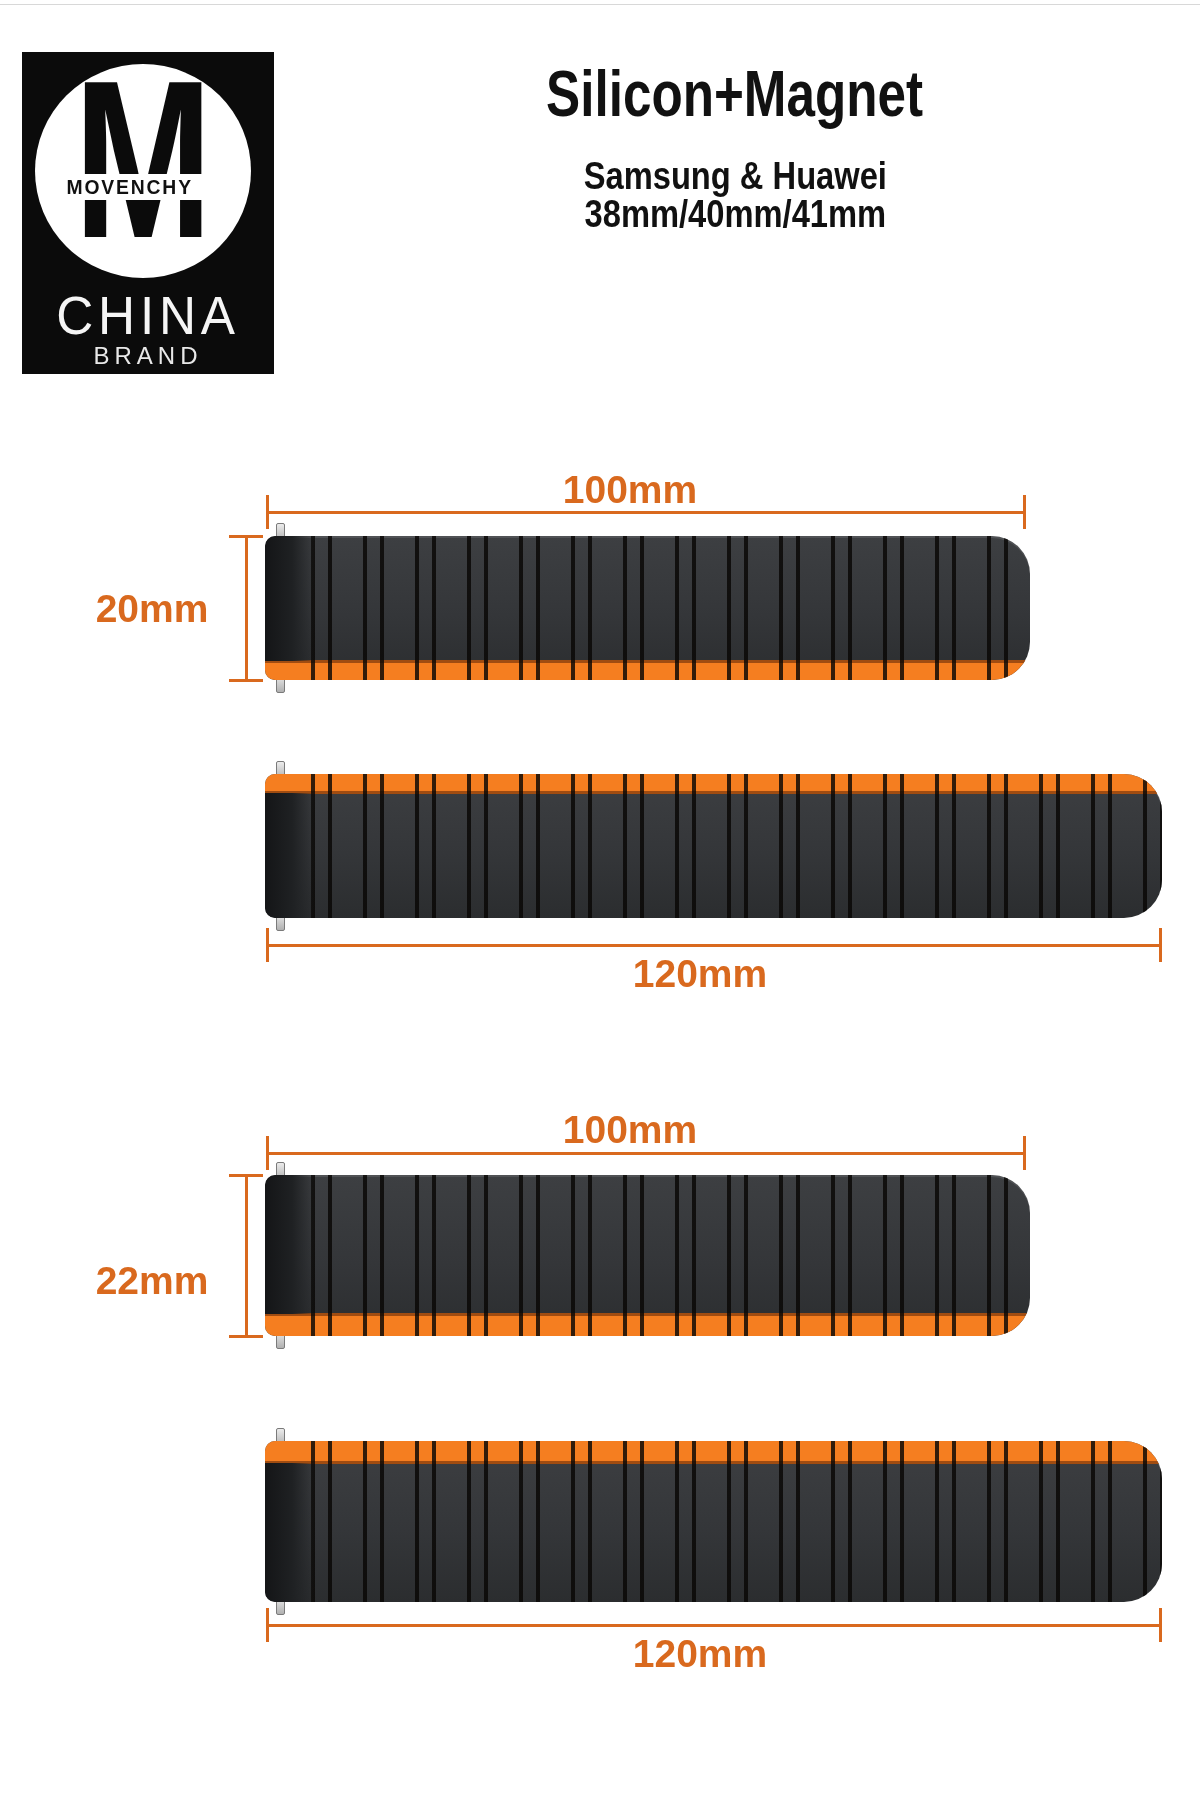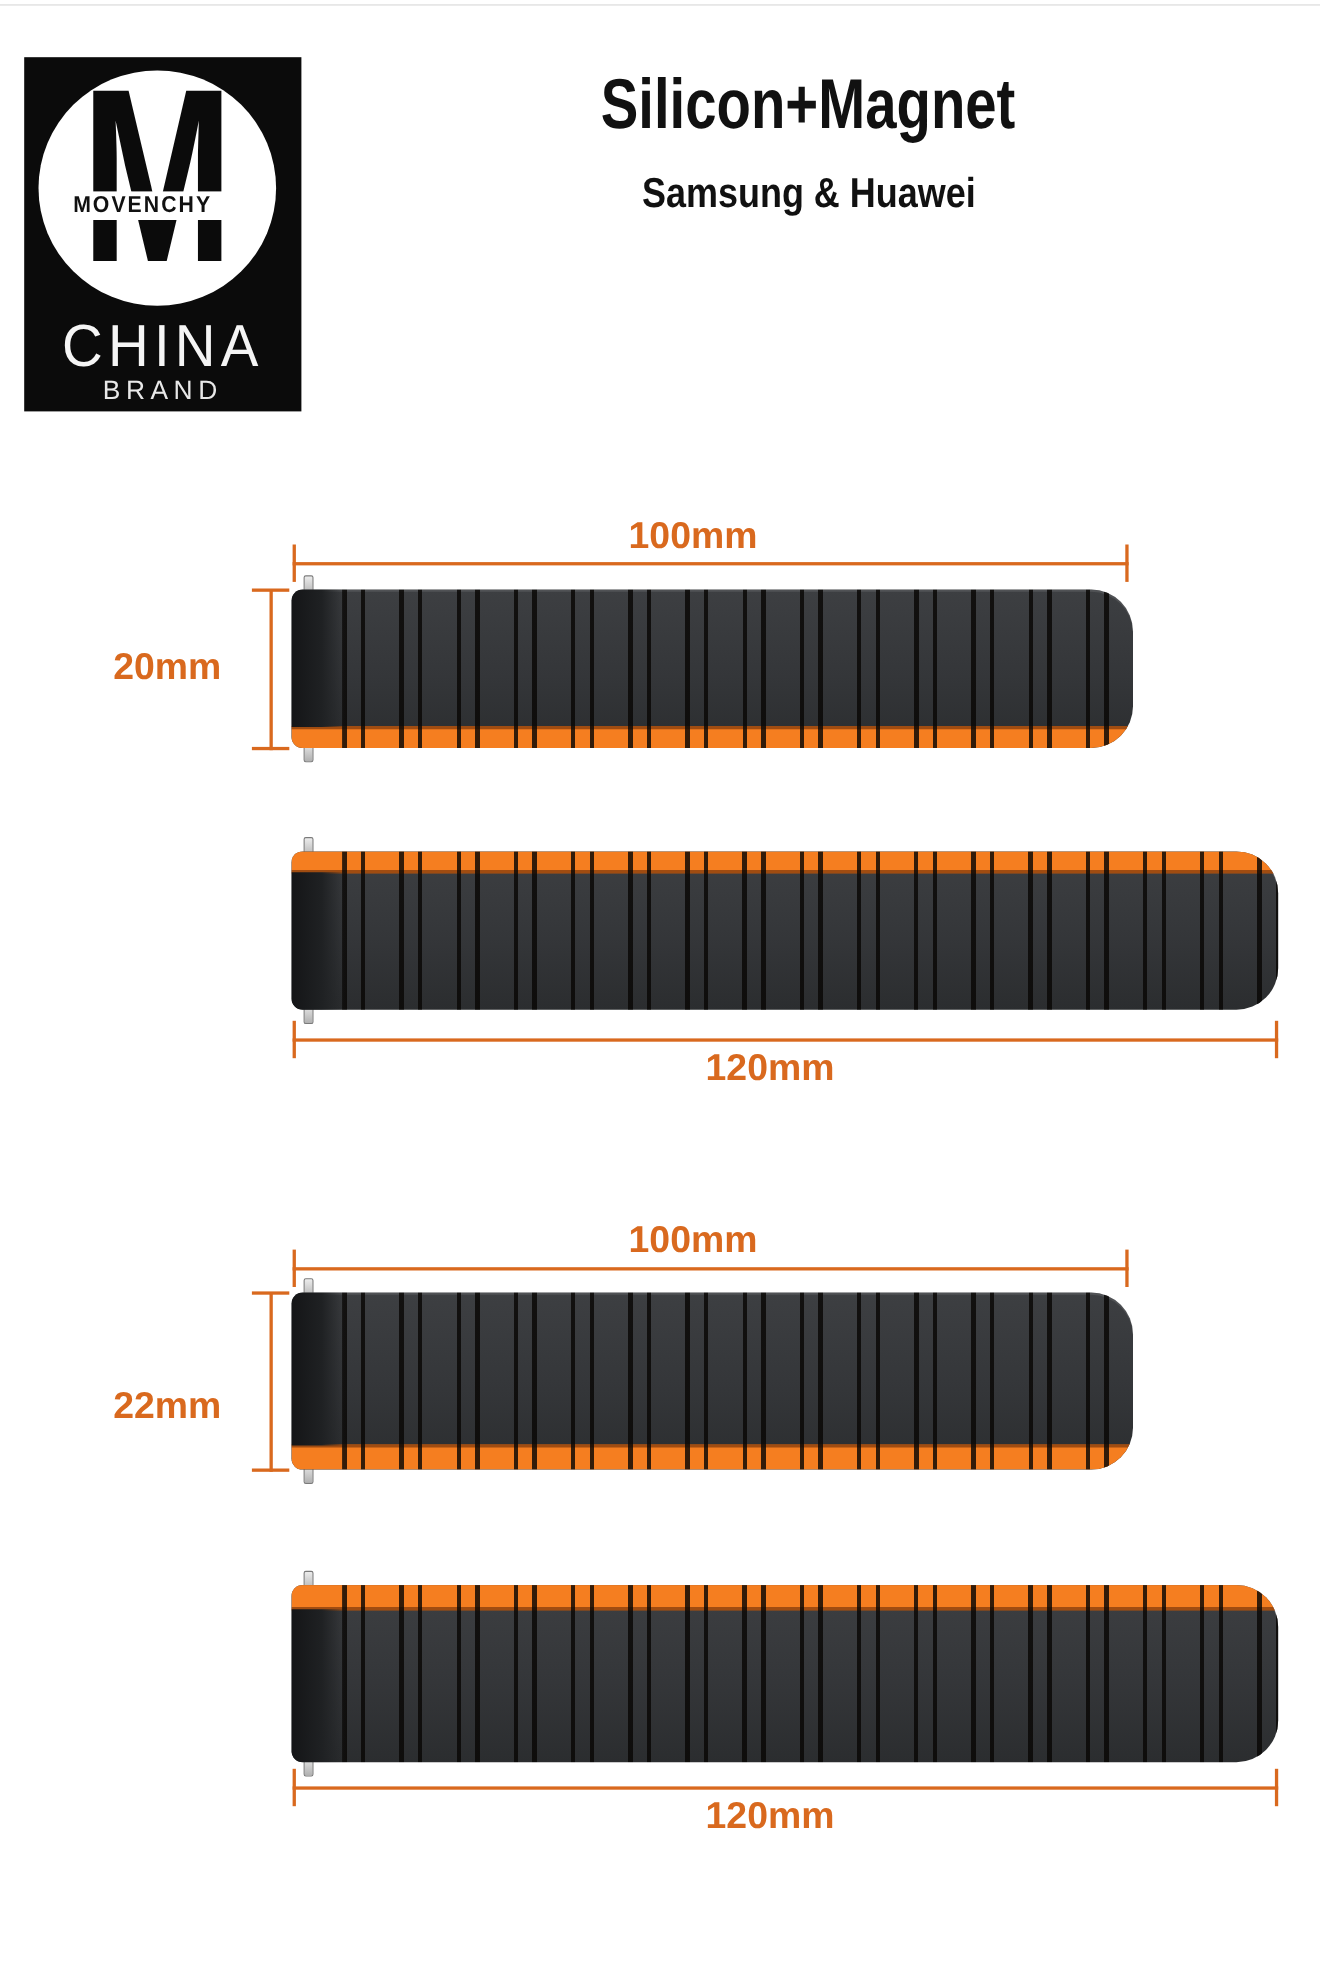--- a/index.html
+++ b/index.html
@@ -36,21 +36,21 @@
 
   
   .title-block{position:absolute;left:430px;top:64px;width:610px;text-align:center;color:#111;}
   .title-line{font-size:64px;font-weight:bold;line-height:61px;white-space:nowrap;}
   .title-line span{display:inline-block;transform:scaleX(0.80);}
   .subtitle-group{margin-top:32px;}
   .subtitle-line{font-size:38px;font-weight:bold;line-height:38px;white-space:nowrap;}
   .subtitle-line span{display:inline-block;transform:scaleX(0.86);}
 
   
-  .dim-label{position:absolute;font-size:34px;font-weight:bold;color:#d9691e;white-space:nowrap;}
+  .dim-label{position:absolute;font-size:39px;font-weight:bold;color:#d9691e;white-space:nowrap;}
   .dim-label.center{text-align:center;}
   .dim-label.right{text-align:center;}
   .hline{position:absolute;height:3px;background:#d9691e;}
   .vline{position:absolute;width:3px;background:#d9691e;}
   .htick{position:absolute;width:3px;height:34px;background:#d9691e;}  
   .vtick{position:absolute;width:34px;height:3px;background:#d9691e;}  
 
   
   .band{position:absolute;}
   .band .body{
@@ -107,20 +107,21 @@
       <span>MOVENCHY</span>
     </div>
     <div class="logo-china">CHINA</div>
     <div class="logo-brand">BRAND</div>
   </div>
 
   <div class="title-block">
     <div class="title-line"><span>Silicon+Magnet</span></div>
     <div class="subtitle-group">
       <div class="subtitle-line"><span>Samsung &amp; Huawei</span></div>
+      <div class="subtitle-line"><span>38mm/40mm/41mm</span></div>
     </div>
   </div>
 
   <div class="dim-label center" style="left:480px;top:468px;width:300px;">100mm</div>
   <div class="hline" style="left:266px;top:511px;width:760px;"></div>
   <div class="htick" style="left:266px;top:495px;"></div>
   <div class="htick" style="left:1023px;top:495px;"></div>
 
   <div class="dim-label right" style="left:82px;top:587px;width:140px;">20mm</div>
   <div class="vline" style="left:245px;top:536px;height:146px;"></div>

